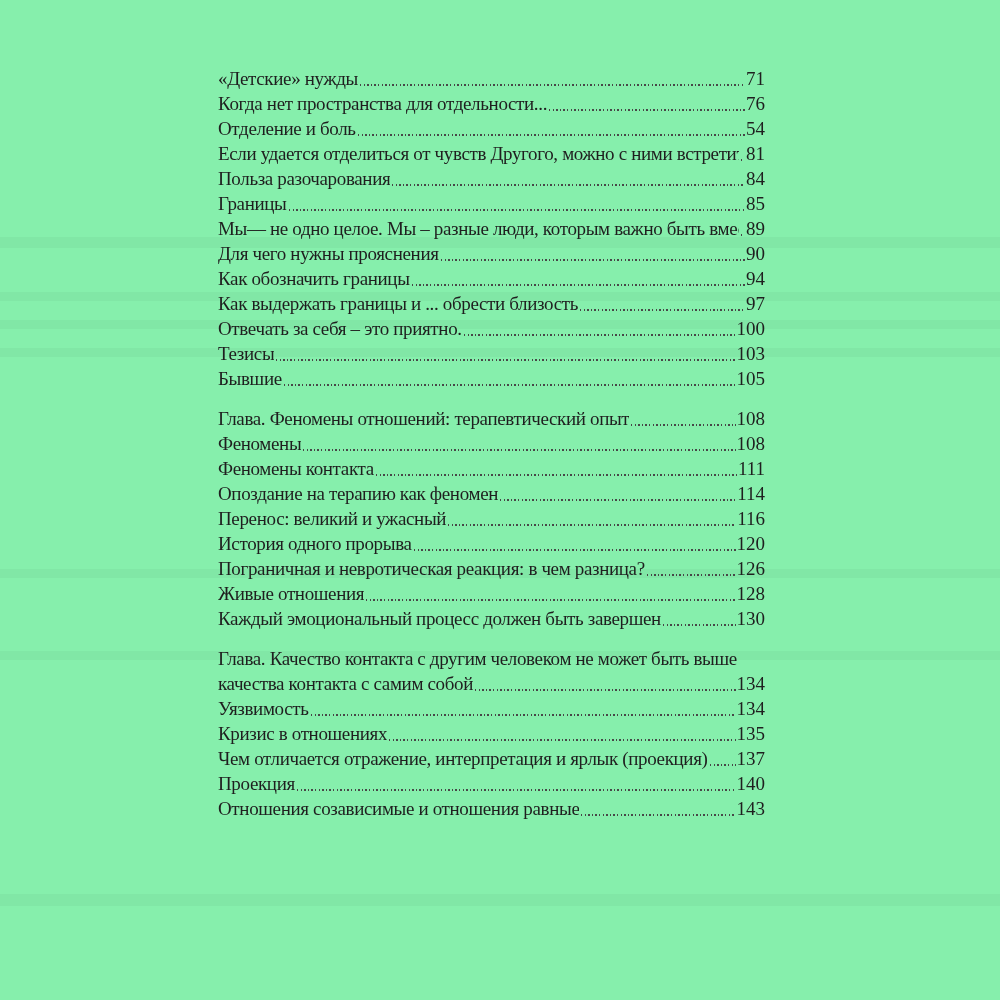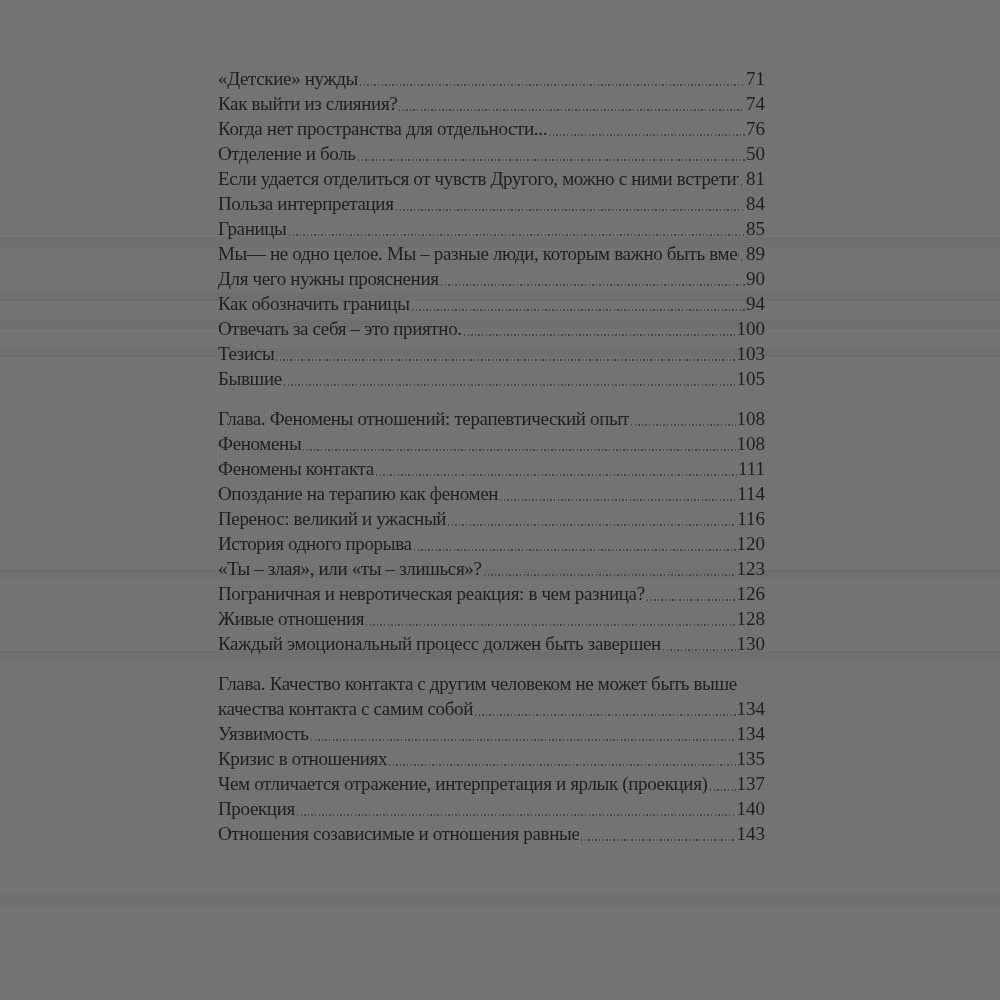--- a/index.html
+++ b/index.html
@@ -4,21 +4,21 @@
 <style>
   html, body {
     margin: 0;
     padding: 0;
     background: #ffffff;
   }
   .canvas {
     position: relative;
     width: 1000px;
     height: 1000px;
-    background: #737373;
+    background: #86efac;
     overflow: hidden;
     font-family: "Liberation Serif", "DejaVu Serif", serif;
   }
   
   .band {
     position: absolute;
     left: 0;
     width: 1000px;
     background: rgba(0,0,0,0.03);
     pointer-events: none;
@@ -77,41 +77,36 @@
   <div class="band" style="top:894px;height:12px;"></div>
 
   <main class="toc" id="toc-root">
       <section class="section">
         <div class="row">
           <span class="title">«Детские» нужды</span>
           <span class="leader"></span>
           <span class="pagenum">71</span>
         </div>
         <div class="row">
-          <span class="title">Как выйти из слияния?</span>
-          <span class="leader"></span>
-          <span class="pagenum">74</span>
-        </div>
-        <div class="row">
           <span class="title">Когда нет пространства для отдельности...</span>
           <span class="leader"></span>
           <span class="pagenum">76</span>
         </div>
         <div class="row">
           <span class="title">Отделение и боль</span>
           <span class="leader"></span>
-          <span class="pagenum">50</span>
+          <span class="pagenum">54</span>
         </div>
         <div class="row">
           <span class="title">Если удается отделиться от чувств Другого, можно с ними встретиться</span>
           <span class="leader"></span>
           <span class="pagenum">81</span>
         </div>
         <div class="row">
-          <span class="title">Польза интерпретация</span>
+          <span class="title">Польза разочарования</span>
           <span class="leader"></span>
           <span class="pagenum">84</span>
         </div>
         <div class="row">
           <span class="title">Границы</span>
           <span class="leader"></span>
           <span class="pagenum">85</span>
         </div>
         <div class="row">
           <span class="title">Мы— не одно целое. Мы – разные люди, которым важно быть вместе</span>
@@ -120,20 +115,25 @@
         </div>
         <div class="row">
           <span class="title">Для чего нужны прояснения</span>
           <span class="leader"></span>
           <span class="pagenum">90</span>
         </div>
         <div class="row">
           <span class="title">Как обозначить границы</span>
           <span class="leader"></span>
           <span class="pagenum">94</span>
+        </div>
+        <div class="row">
+          <span class="title">Как выдержать границы и ... обрести близость</span>
+          <span class="leader"></span>
+          <span class="pagenum">97</span>
         </div>
         <div class="row">
           <span class="title">Отвечать за себя – это приятно.</span>
           <span class="leader"></span>
           <span class="pagenum">100</span>
         </div>
         <div class="row">
           <span class="title">Тезисы</span>
           <span class="leader"></span>
           <span class="pagenum">103</span>
@@ -167,25 +167,20 @@
         </div>
         <div class="row">
           <span class="title">Перенос: великий и ужасный</span>
           <span class="leader"></span>
           <span class="pagenum">116</span>
         </div>
         <div class="row">
           <span class="title">История одного прорыва</span>
           <span class="leader"></span>
           <span class="pagenum">120</span>
-        </div>
-        <div class="row">
-          <span class="title">«Ты – злая», или «ты – злишься»?</span>
-          <span class="leader"></span>
-          <span class="pagenum">123</span>
         </div>
         <div class="row">
           <span class="title">Пограничная и невротическая реакция: в чем разница?</span>
           <span class="leader"></span>
           <span class="pagenum">126</span>
         </div>
         <div class="row">
           <span class="title">Живые отношения</span>
           <span class="leader"></span>
           <span class="pagenum">128</span>

